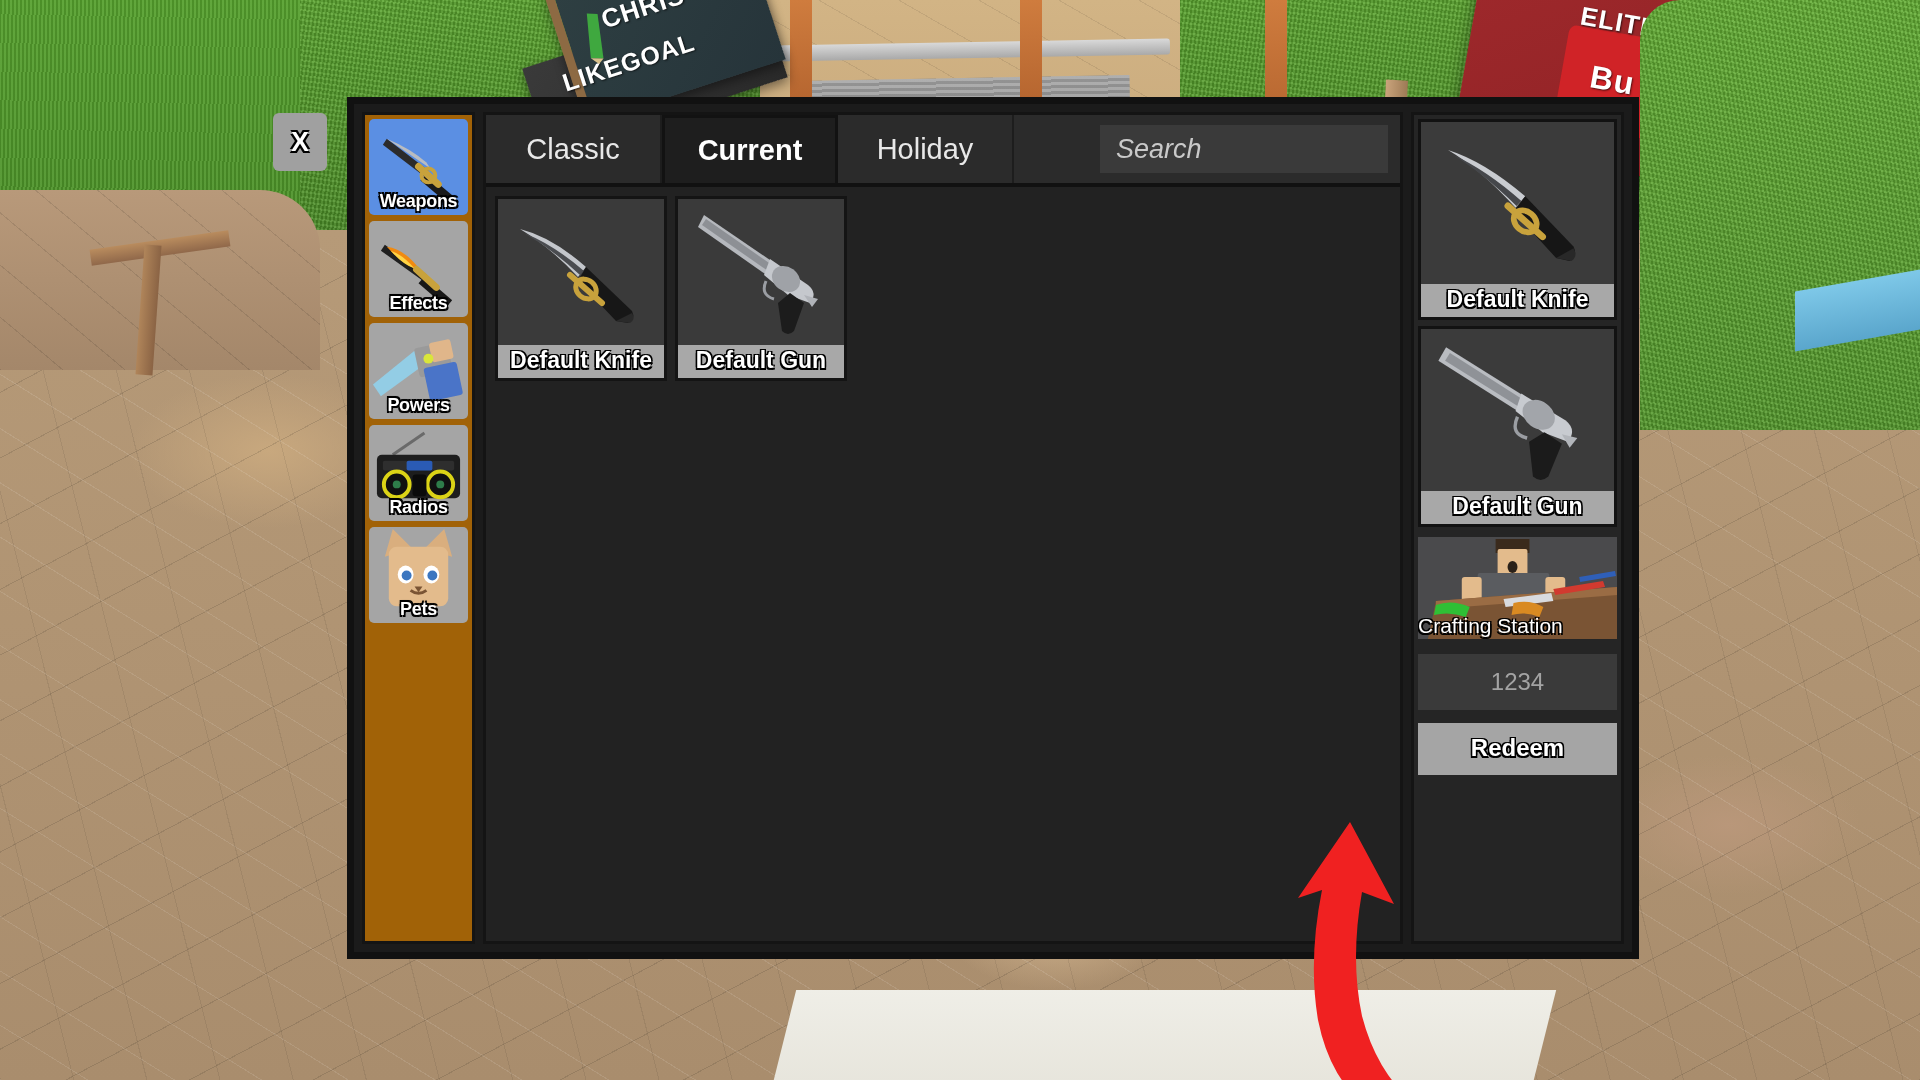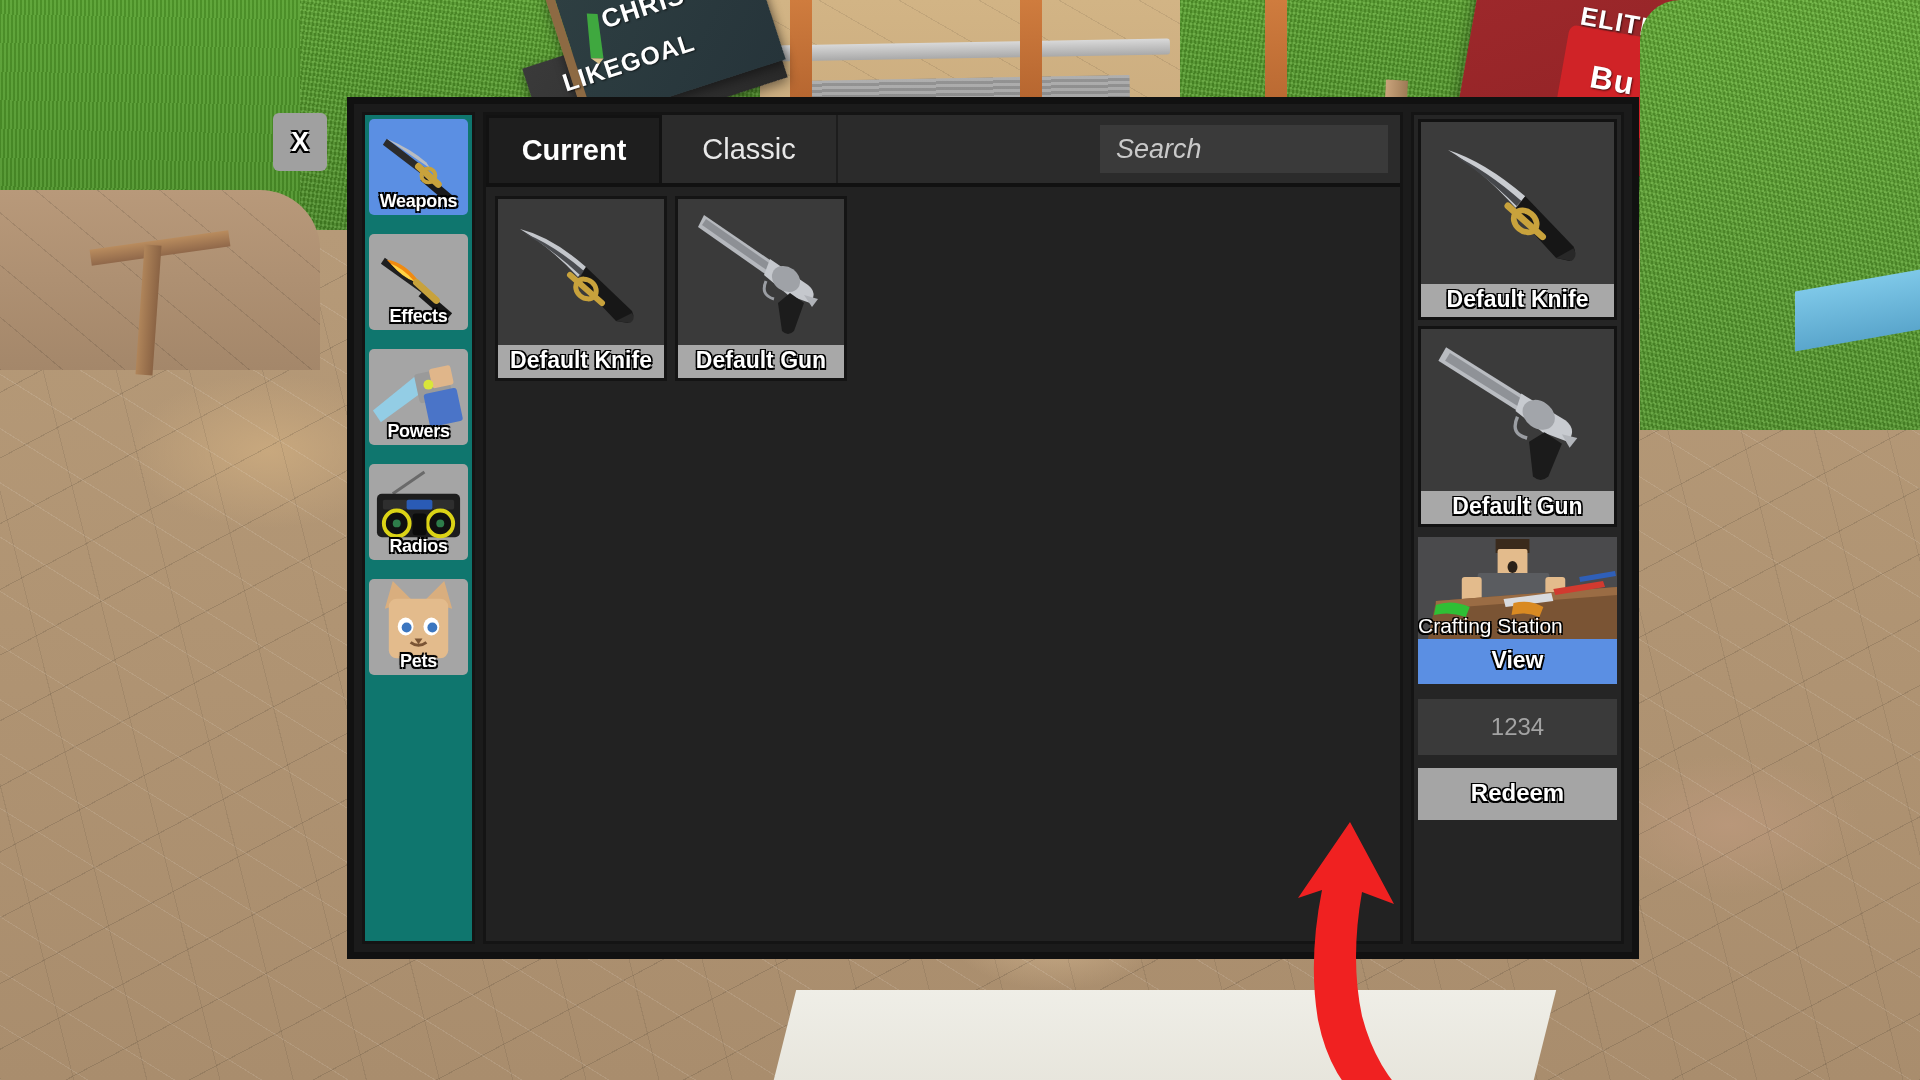--- a/index.html
+++ b/index.html
@@ -158,24 +158,24 @@
     background: #1b1b1b;
     border: 7px solid #111;
     display: flex;
     padding: 8px 8px;
     gap: 8px;
   }
 
   
   #sidebar {
     width: 113px;
-    background: #0f766e;
+    background: #a16207;
     border: 3px solid #141414;
     display: flex; flex-direction: column;
-    gap: 19px;
+    gap: 6px;
     padding: 4px;
     flex-shrink: 0;
   }
   .side-item {
     position: relative;
     height: 96px;
     background: #a5a5a5;
     border-radius: 5px;
     overflow: hidden;
     cursor: pointer;
@@ -452,22 +452,23 @@
         <path d="M46 60 L54 60 L50 66 Z" fill="#7a5434"></path>
       </svg>
       <div class="side-label">Pets</div>
     </div>
 
   </div>
 
   <div id="center">
 
     <div id="tabbar">
+      <div class="tab">Classic</div>
       <div class="tab active">Current</div>
-      <div class="tab">Classic</div>
+      <div class="tab">Holiday</div>
       <div id="tab-spacer"></div>
       <div id="search-wrap">
         <input id="search-input" type="text" placeholder="Search" style="">
         <svg width="38" height="38" viewBox="0 0 38 38">
           <circle cx="16" cy="16" r="10.5" fill="none" stroke="#cfcfcf" stroke-width="2.6"></circle>
           <line x1="24" y1="24" x2="33" y2="33" stroke="#cfcfcf" stroke-width="2.8" stroke-linecap="round"></line>
         </svg>
       </div>
     </div>
 
@@ -550,21 +551,20 @@
           <polygon points="18,64 200,50 200,102 10,102" fill="#7a5434"></polygon>
           <polygon points="18,64 200,50 200,58 18,72" fill="#9a6c44"></polygon>
           <polygon points="86,62 134,56 136,64 88,70" fill="#d8dade"></polygon>
           <polygon points="136,52 186,44 188,50 138,58" fill="#d23a2f"></polygon>
           <polygon points="162,40 198,34 199,39 163,45" fill="#2f5fb8"></polygon>
           <path d="M18 68 Q34 62 52 70 L48 80 Q32 74 16 78 Z" fill="#2fbf35"></path>
           <path d="M96 66 Q112 62 126 70 L122 80 Q108 74 94 78 Z" fill="#d98a22"></path>
         </svg>
         <div id="craft-label">Crafting Station</div>
       </div>
-      <div id="view-btn">View</div>
     </div>
 
     <input id="code-field" type="text" value="1234" style="">
     <div id="redeem-btn">Redeem</div>
   </div>
 </div>
 
 <svg id="annotation-arrow" viewBox="0 0 300 330">
   <path d="M190 330 Q150 300 138 240 Q128 180 142 110
            L118 118 L170 42 L214 124 L182 112

